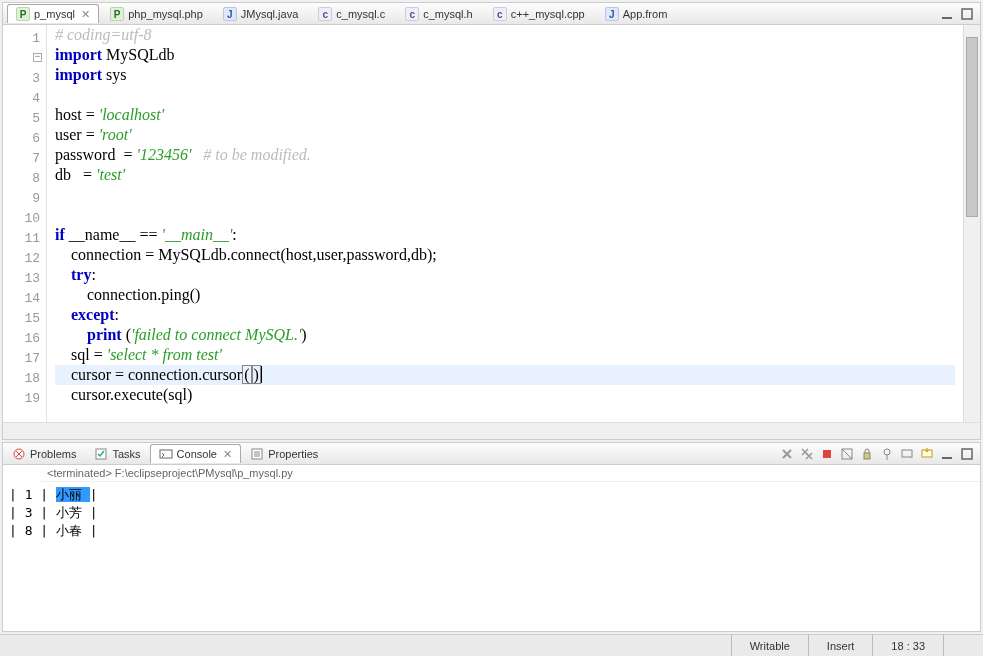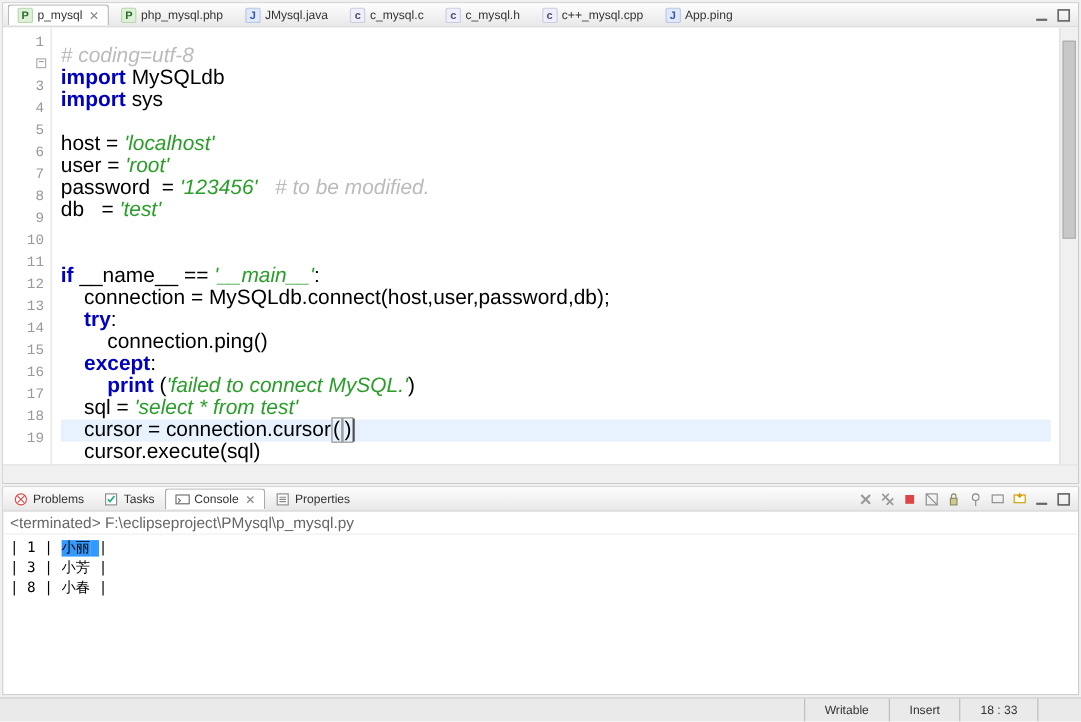--- a/index.html
+++ b/index.html
@@ -93,24 +93,24 @@
   width: 9px; height: 9px;
   border: 1px solid #aaa;
   background: #fff;
   display: flex; align-items: center; justify-content: center;
   font-size: 9px;
   color: #666;
   line-height: 7px;
 }
 .code {
   flex: 1;
-  font-family: Liberation Sans, sans-serif;
-  font-size: 19px;
+  font-family: Liberation Serif, serif;
+  font-size: 16px;
   line-height: 20px;
-  padding: 16px 8px;
+  padding: 0 8px;
   white-space: pre;
   overflow: auto;
 }
 .code .line { height: 20px; }
 .code .line.hl { background: #e8f2fe; }
 .tok-kw2 { color: #0000c0; font-weight: bold; }
 .tok-str { color: #2a9d2a; font-style: italic; }
 .tok-com { color: #bbb; font-style: italic; }
 .tok-caret { border-left: 1px solid #000; }
 .vscroll {
@@ -168,23 +168,24 @@
 .vtab .close-x { color: #888; margin-left: 2px; font-size: 11px; }
 .console-toolbar {
   margin-left: auto;
   display: flex;
   gap: 6px;
   padding-right: 6px;
 }
 .cicon { width: 14px; height: 14px; cursor: pointer; }
 .console-header {
   padding: 2px 6px;
-  font-size: 14px;
+  font-size: 11px;
   color: #666;
   border-bottom: 1px solid #eee;
+  margin-left: 38px;
 }
 .console-body {
   flex: 1;
   padding: 4px 6px;
   font-family: "Microsoft YaHei", Consolas, monospace;
   font-size: 13px;
   line-height: 18px;
   overflow: auto;
 }
 .sel {
@@ -242,21 +243,21 @@
       <div class="tab">
         <span class="file-icon fi-c">c</span>
         <span>c_mysql.h</span>
       </div>
       <div class="tab">
         <span class="file-icon fi-c">c</span>
         <span>c++_mysql.cpp</span>
       </div>
       <div class="tab">
         <span class="file-icon fi-j">J</span>
-        <span>App.ping</span>
+        <span>App.from</span>
       </div>
       <div class="tab-spacer"></div>
     <div class="tab-toolbar-icons">
       <svg class="tbicon" viewBox="0 0 14 14">
           <rect x="2" y="10" width="10" height="2" fill="#666"></rect>
         </svg>
       <svg class="tbicon" viewBox="0 0 14 14">
           <rect x="2" y="2" width="10" height="10" fill="none" stroke="#666" stroke-width="1.5"></rect>
         </svg>
     </div>

